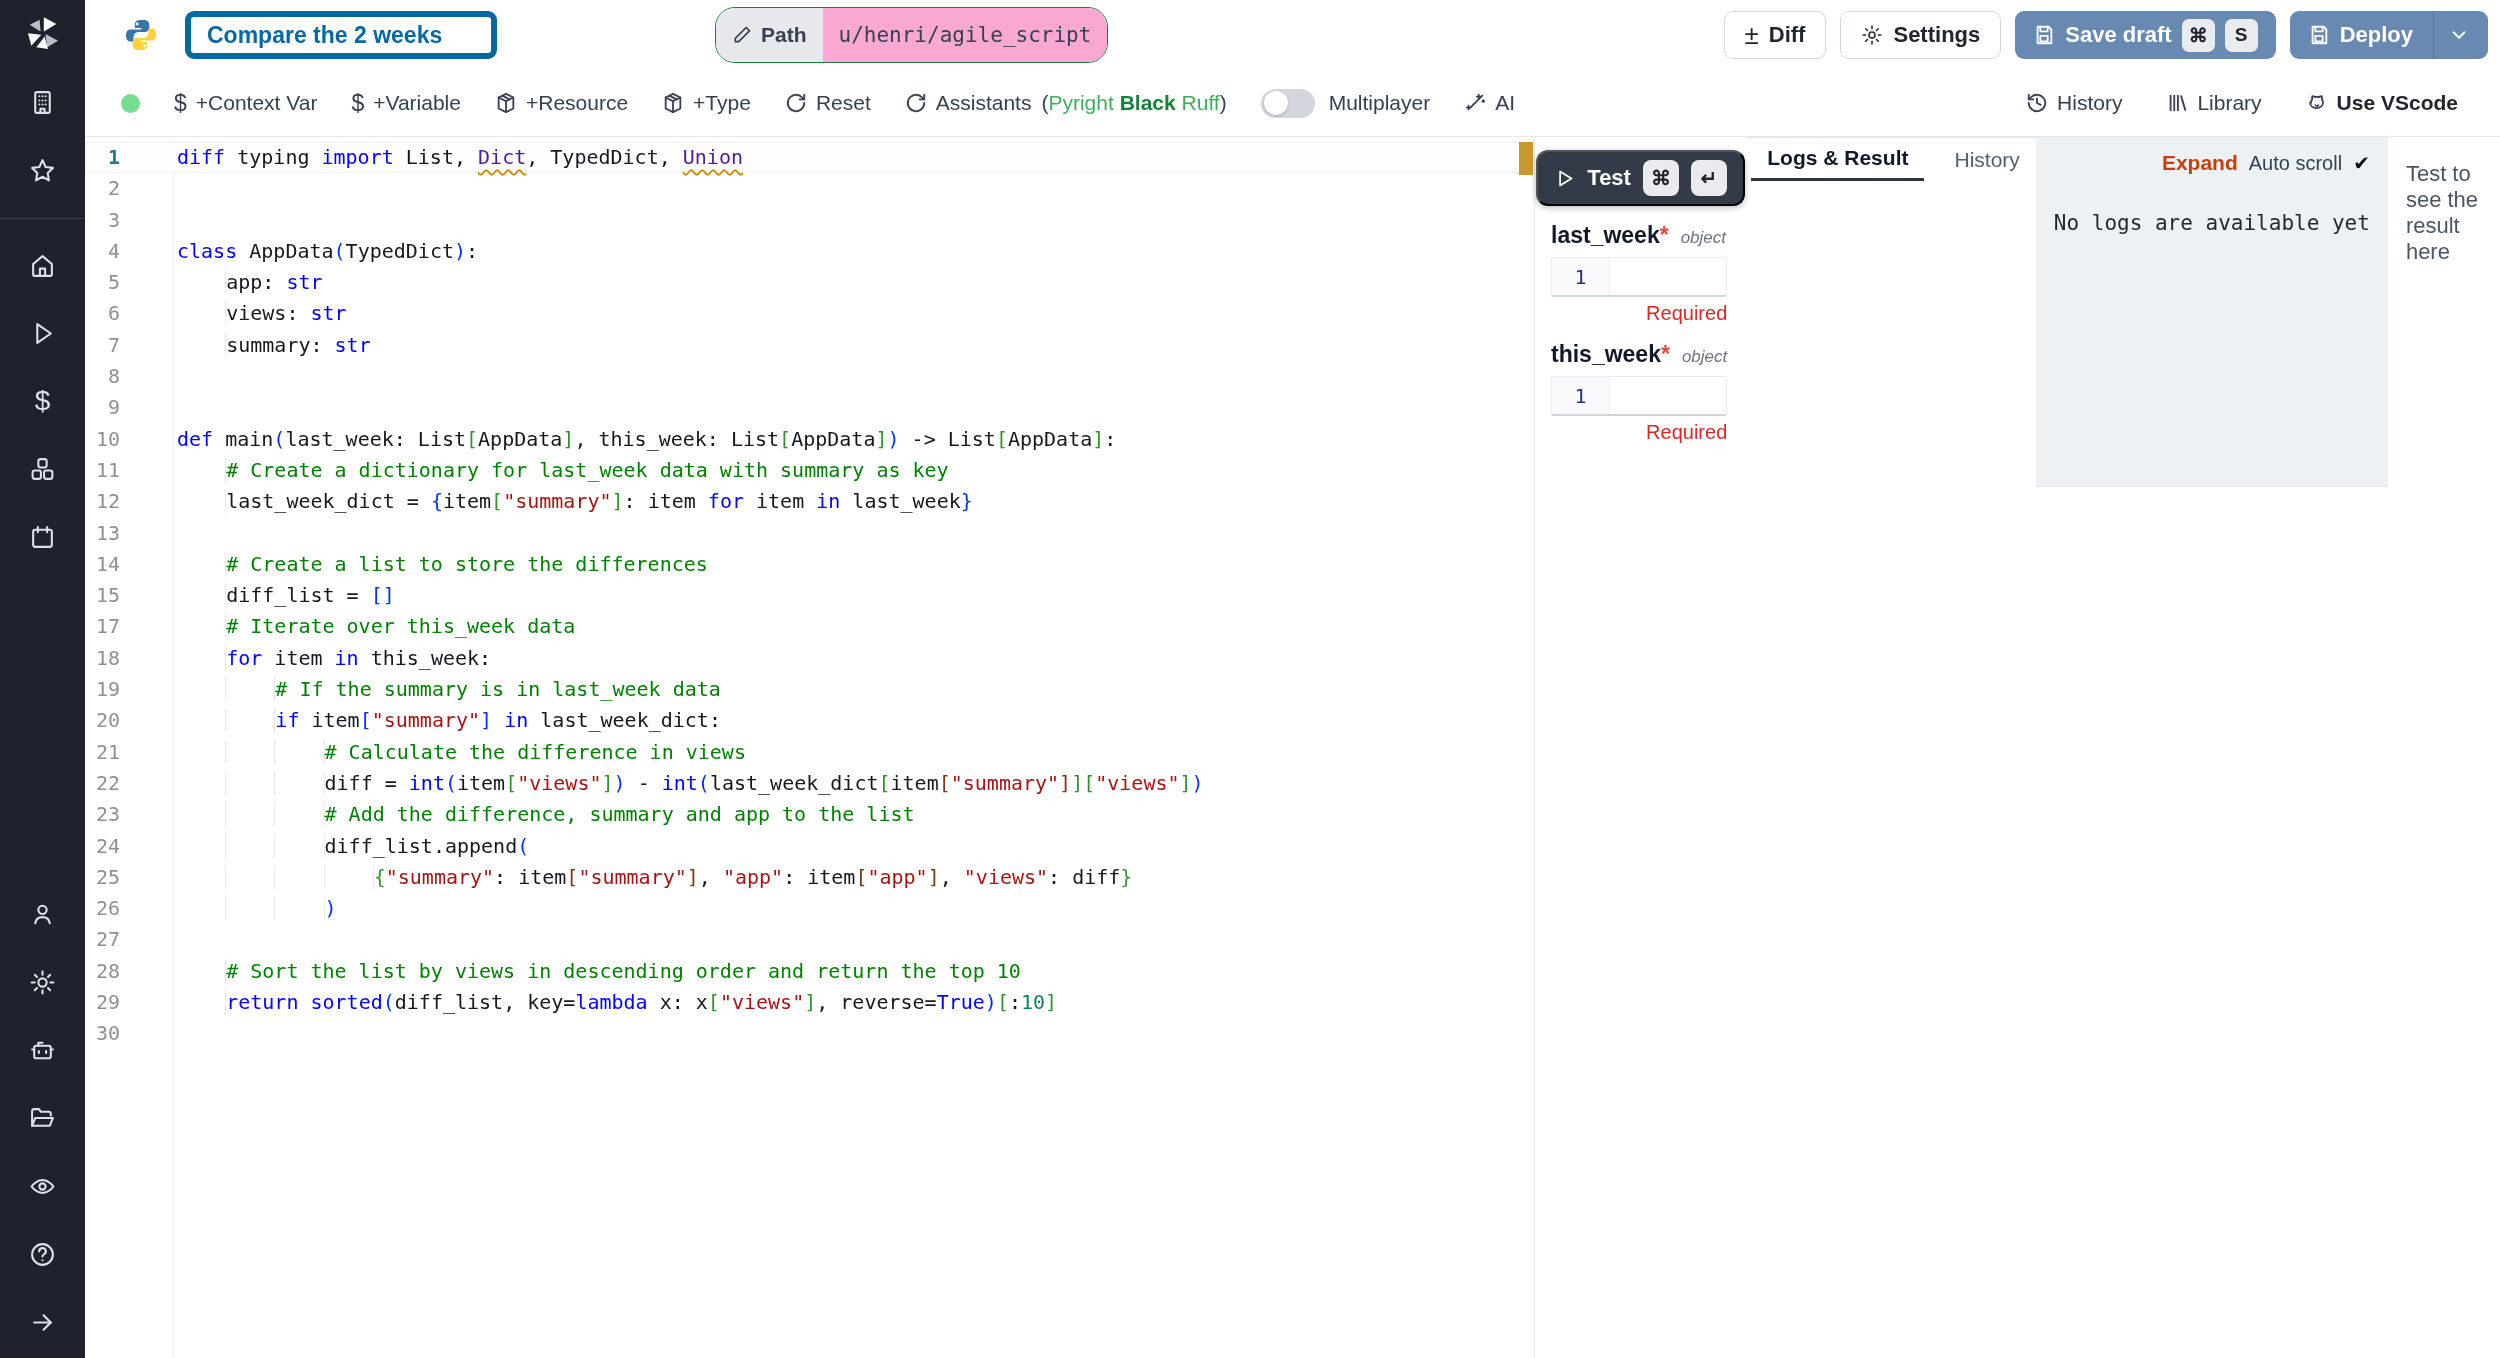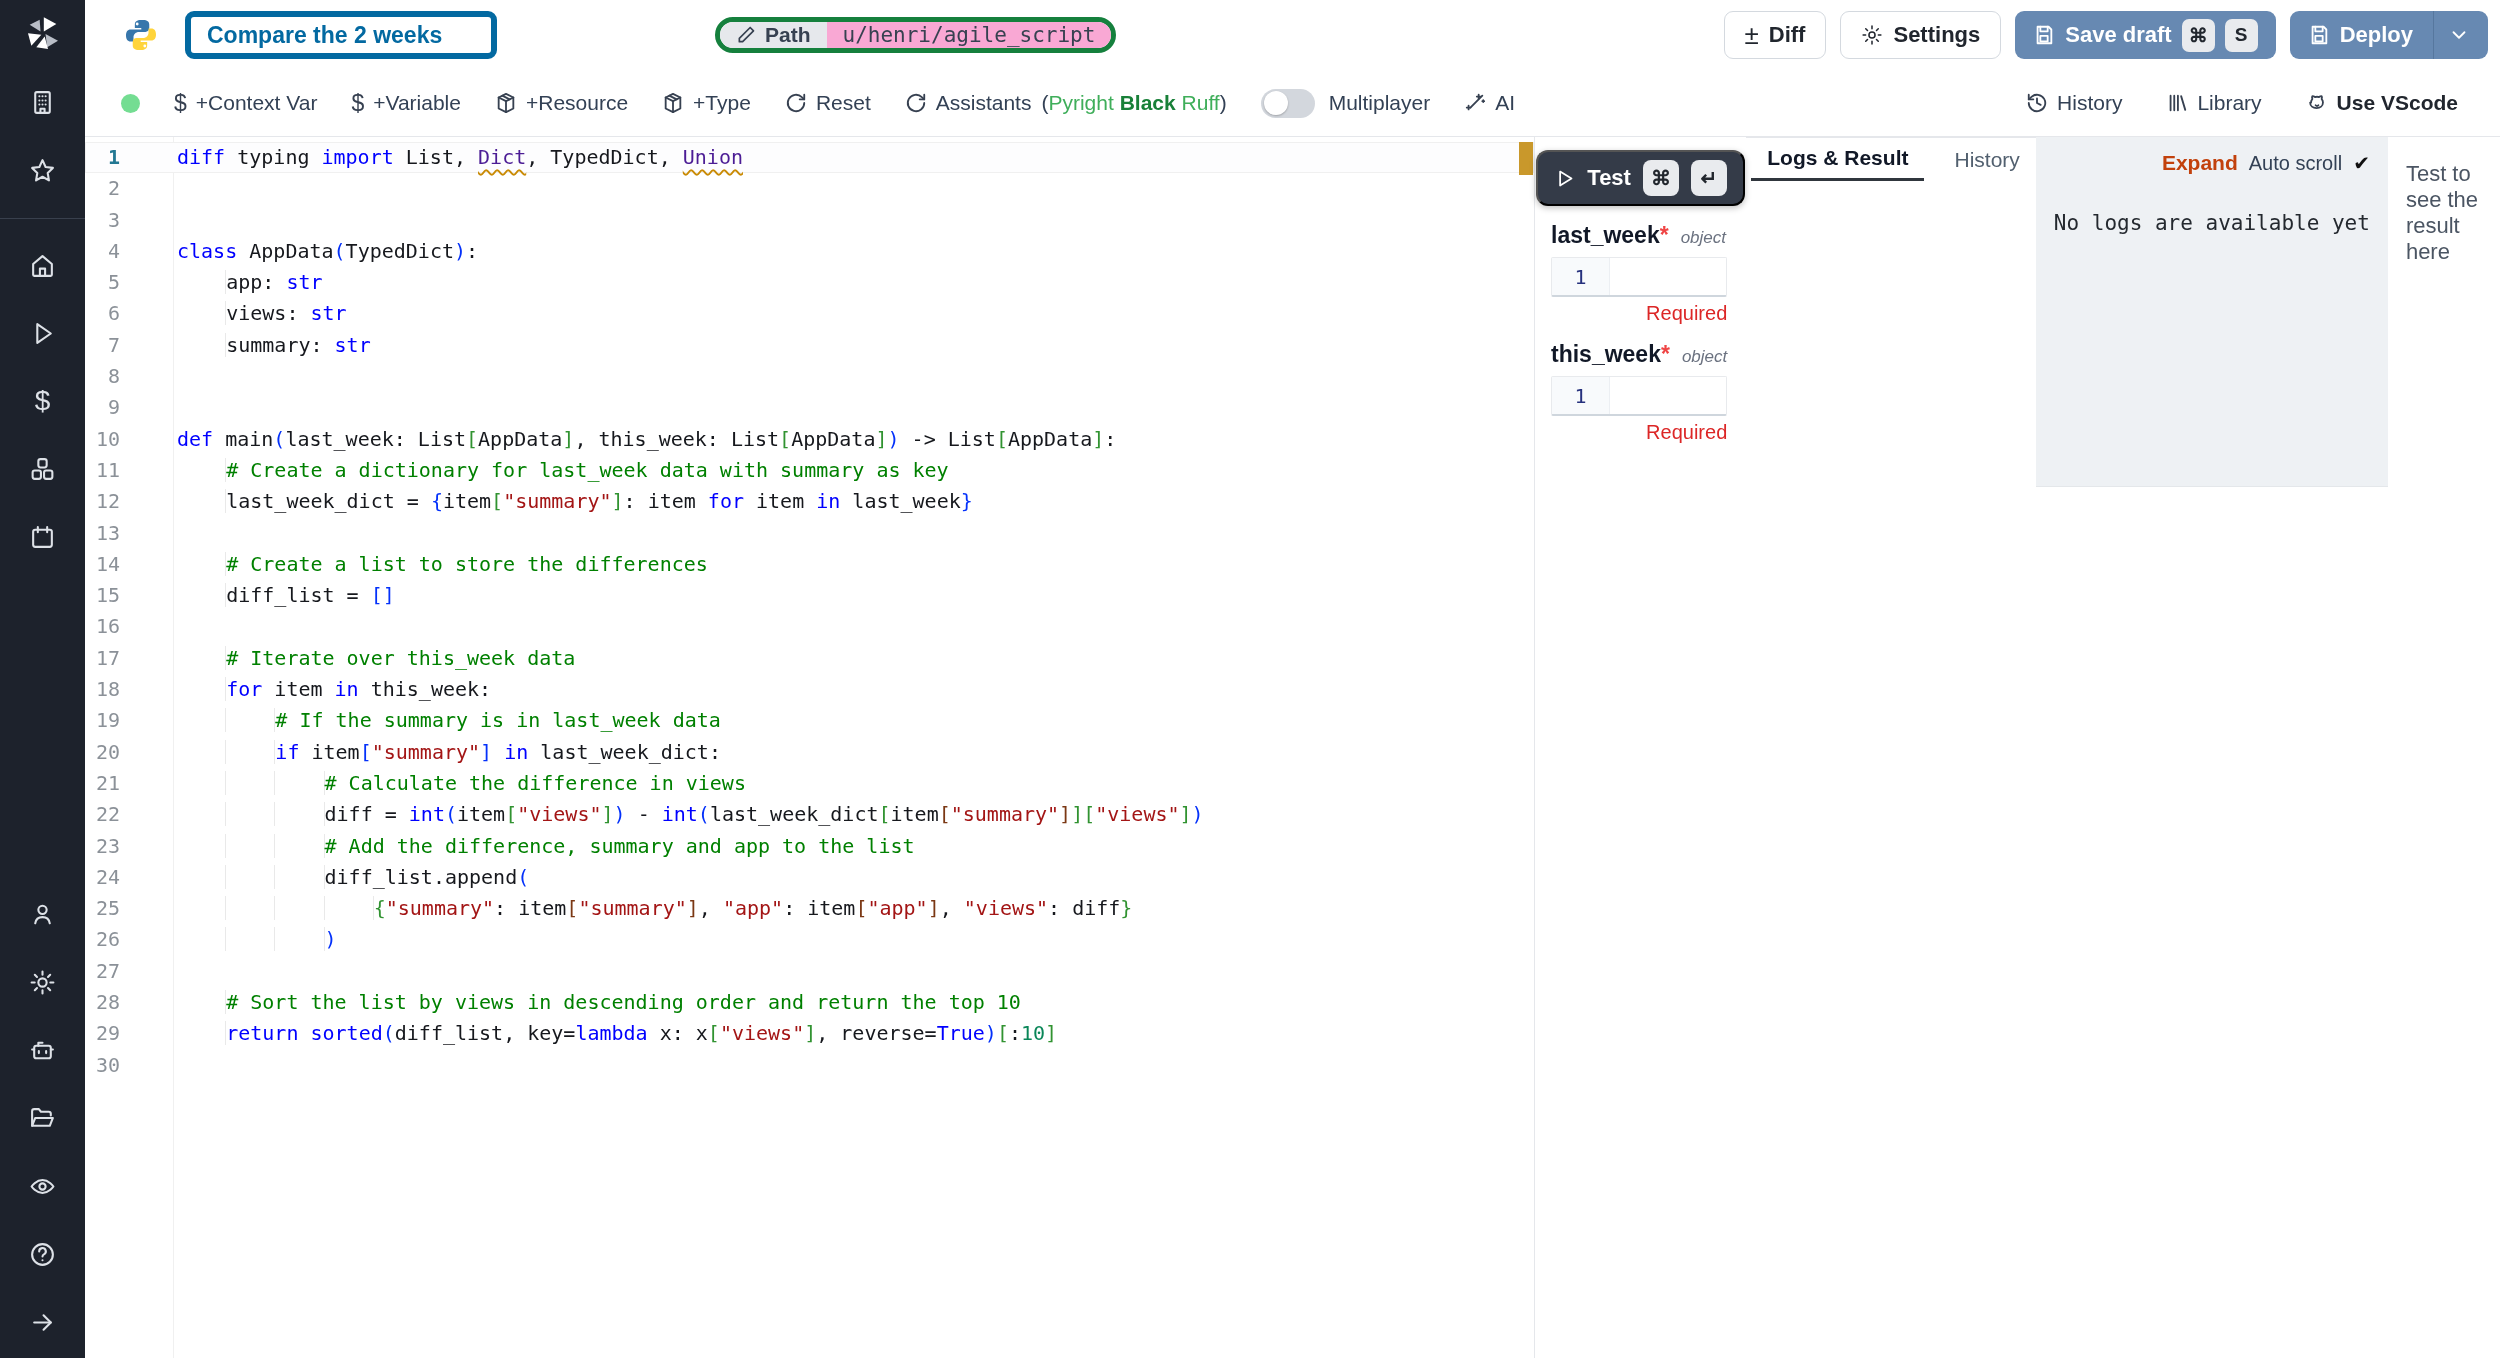--- a/index.html
+++ b/index.html
@@ -14,21 +14,21 @@
   .sb-icon svg { width:27px; height:27px; stroke:#dde1e7; stroke-width:2; fill:none; stroke-linecap:round; stroke-linejoin:round; }
   .sb-divider { width:85px; height:1px; background:#39404d; margin-top:26px; }
   .sb-dollar { color:#dde1e7; font-size:28px; font-weight:400; }
   .sb-spacer { flex:1; }
   .sb-bottom { margin-bottom:14px; display:flex; flex-direction:column; align-items:center; }
 
   
   .topbar { position:absolute; left:85px; top:0; width:2415px; height:70px; background:#fff; display:flex; align-items:center; }
   .py-logo { margin-left:38px; width:36px; height:36px; flex:none; }
   .title-box { margin-left:26px; width:312px; height:48px; border:6px solid #0369a1; border-radius:9px; display:flex; align-items:center; padding:0 16px; font-size:23px; font-weight:700; color:#0369a1; background:#fff; }
-  .path-group { margin-left:218px; height:36px; display:flex; border:5px solid #15803d; border-radius:20px; overflow:hidden; }
+  .path-group { margin-left:218px; height:56px; display:flex; border:1px solid #15803d; border-radius:20px; overflow:hidden; }
   .path-label { background:#e6e8ec; display:flex; align-items:center; gap:9px; padding:0 16px; font-size:21px; font-weight:600; color:#374151; }
   .path-label svg { width:20px; height:20px; stroke:#374151; stroke-width:2; fill:none; stroke-linecap:round; stroke-linejoin:round; }
   .path-value { background:#f9a8d4; display:flex; align-items:center; padding:0 16px; font-family:"DejaVu Sans Mono", monospace; font-size:21px; color:#374151; }
   .tb-right { margin-left:auto; display:flex; align-items:center; gap:14px; padding-right:12px; }
   .btn { height:48px; display:flex; align-items:center; gap:10px; border-radius:9px; font-size:22px; font-weight:600; cursor:pointer; }
   .btn-light { background:#fff; border:1px solid #d4d9df; color:#21262e; padding:0 20px; }
   .btn-blue { background:#6789b2; color:#fff; border:none; padding:0 18px; }
   .btn svg { width:22px; height:22px; stroke:currentColor; stroke-width:2; fill:none; stroke-linecap:round; stroke-linejoin:round; }
   .pm { font-size:26px; font-weight:400; line-height:1; }
   .kbd { background:#e9ebee; color:#22272e; border-radius:7px; min-width:33px; height:33px; display:grid; place-items:center; font-size:19px; font-weight:600; padding:0 6px; }
@@ -363,21 +363,20 @@
           <div class="cl"><span class="lno">6</span><span class="ctext"><span class="ig">    </span><span class="tok-t">views: </span><span class="tok-k">str</span></span></div>
           <div class="cl"><span class="lno">7</span><span class="ctext"><span class="ig">    </span><span class="tok-t">summary: </span><span class="tok-k">str</span></span></div>
           <div class="cl"><span class="lno">8</span><span class="ctext"></span></div>
           <div class="cl"><span class="lno">9</span><span class="ctext"></span></div>
           <div class="cl"><span class="lno">10</span><span class="ctext"><span class="tok-k">def</span><span class="tok-t"> main</span><span class="tok-p1">(</span><span class="tok-t">last_week: List</span><span class="tok-p2">[</span><span class="tok-t">AppData</span><span class="tok-p2">]</span><span class="tok-t">, this_week: List</span><span class="tok-p2">[</span><span class="tok-t">AppData</span><span class="tok-p2">]</span><span class="tok-p1">)</span><span class="tok-t"> -&gt; List</span><span class="tok-p2">[</span><span class="tok-t">AppData</span><span class="tok-p2">]</span><span class="tok-t">:</span></span></div>
           <div class="cl"><span class="lno">11</span><span class="ctext"><span class="ig">    </span><span class="tok-c"># Create a dictionary for last_week data with summary as key</span></span></div>
           <div class="cl"><span class="lno">12</span><span class="ctext"><span class="ig">    </span><span class="tok-t">last_week_dict = </span><span class="tok-p1">{</span><span class="tok-t">item</span><span class="tok-p2">[</span><span class="tok-s">"summary"</span><span class="tok-p2">]</span><span class="tok-t">: item </span><span class="tok-k">for</span><span class="tok-t"> item </span><span class="tok-k">in</span><span class="tok-t"> last_week</span><span class="tok-p1">}</span></span></div>
           <div class="cl"><span class="lno">13</span><span class="ctext"></span></div>
           <div class="cl"><span class="lno">14</span><span class="ctext"><span class="ig">    </span><span class="tok-c"># Create a list to store the differences</span></span></div>
           <div class="cl"><span class="lno">15</span><span class="ctext"><span class="ig">    </span><span class="tok-t">diff_list = </span><span class="tok-p1">[]</span></span></div>
-          <div class="cl"><span class="lno">16</span><span class="ctext"></span></div>
           <div class="cl"><span class="lno">17</span><span class="ctext"><span class="ig">    </span><span class="tok-c"># Iterate over this_week data</span></span></div>
           <div class="cl"><span class="lno">18</span><span class="ctext"><span class="ig">    </span><span class="tok-k">for</span><span class="tok-t"> item </span><span class="tok-k">in</span><span class="tok-t"> this_week:</span></span></div>
           <div class="cl"><span class="lno">19</span><span class="ctext"><span class="ig">    </span><span class="ig">    </span><span class="tok-c"># If the summary is in last_week data</span></span></div>
           <div class="cl"><span class="lno">20</span><span class="ctext"><span class="ig">    </span><span class="ig">    </span><span class="tok-k">if</span><span class="tok-t"> item</span><span class="tok-p1">[</span><span class="tok-s">"summary"</span><span class="tok-p1">]</span><span class="tok-t"> </span><span class="tok-k">in</span><span class="tok-t"> last_week_dict:</span></span></div>
           <div class="cl"><span class="lno">21</span><span class="ctext"><span class="ig">    </span><span class="ig">    </span><span class="ig">    </span><span class="tok-c"># Calculate the difference in views</span></span></div>
           <div class="cl"><span class="lno">22</span><span class="ctext"><span class="ig">    </span><span class="ig">    </span><span class="ig">    </span><span class="tok-t">diff = </span><span class="tok-k">int</span><span class="tok-p1">(</span><span class="tok-t">item</span><span class="tok-p2">[</span><span class="tok-s">"views"</span><span class="tok-p2">]</span><span class="tok-p1">)</span><span class="tok-t"> - </span><span class="tok-k">int</span><span class="tok-p1">(</span><span class="tok-t">last_week_dict</span><span class="tok-p2">[</span><span class="tok-t">item</span><span class="tok-p3">[</span><span class="tok-s">"summary"</span><span class="tok-p3">]</span><span class="tok-p2">]</span><span class="tok-p2">[</span><span class="tok-s">"views"</span><span class="tok-p2">]</span><span class="tok-p1">)</span></span></div>
           <div class="cl"><span class="lno">23</span><span class="ctext"><span class="ig">    </span><span class="ig">    </span><span class="ig">    </span><span class="tok-c"># Add the difference, summary and app to the list</span></span></div>
           <div class="cl"><span class="lno">24</span><span class="ctext"><span class="ig">    </span><span class="ig">    </span><span class="ig">    </span><span class="tok-t">diff_list.append</span><span class="tok-p1">(</span></span></div>
           <div class="cl"><span class="lno">25</span><span class="ctext"><span class="ig">    </span><span class="ig">    </span><span class="ig">    </span><span class="ig">    </span><span class="tok-p2">{</span><span class="tok-s">"summary"</span><span class="tok-t">: item</span><span class="tok-p3">[</span><span class="tok-s">"summary"</span><span class="tok-p3">]</span><span class="tok-t">, </span><span class="tok-s">"app"</span><span class="tok-t">: item</span><span class="tok-p3">[</span><span class="tok-s">"app"</span><span class="tok-p3">]</span><span class="tok-t">, </span><span class="tok-s">"views"</span><span class="tok-t">: diff</span><span class="tok-p2">}</span></span></div>
           <div class="cl"><span class="lno">26</span><span class="ctext"><span class="ig">    </span><span class="ig">    </span><span class="ig">    </span><span class="tok-p1">)</span></span></div>

